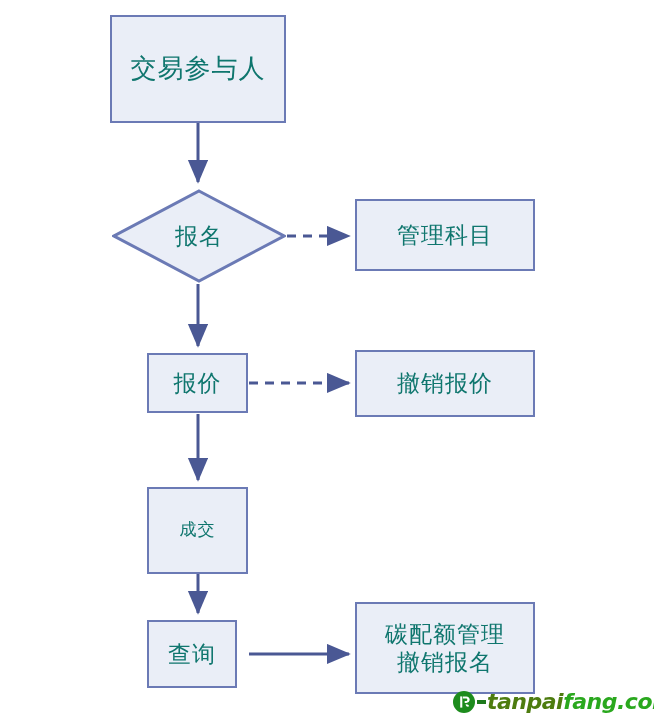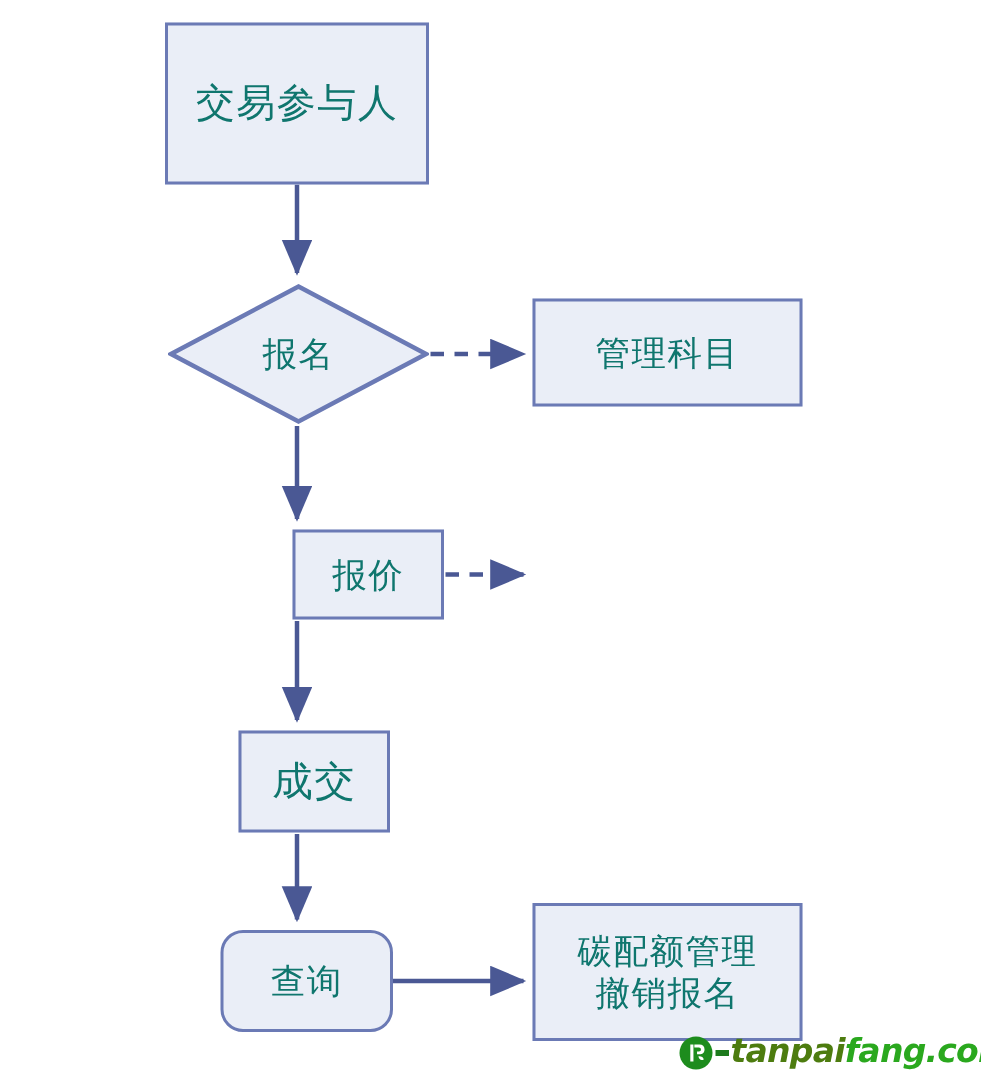--- a/index.html
+++ b/index.html
@@ -53,24 +53,24 @@
     height: 100%;
   }
   .diamond-label {
     position: relative;
     z-index: 2;
   }
   
   #node-participant { left: 110px; top: 15px;  width: 176px; height: 108px; font-size: 26px; }
   #node-signup      { left: 112px; top: 189px; width: 174px; height: 94px;  font-size: 23px; }
   #node-cancel-signup { left: 355px; top: 199px; width: 180px; height: 72px; font-size: 23px; }
-  #node-quote       { left: 147px; top: 353px; width: 101px; height: 60px;  font-size: 23px; margin-left: 48px; }
+  #node-quote       { left: 147px; top: 353px; width: 101px; height: 60px;  font-size: 23px; }
   #node-cancel-quote{ left: 355px; top: 350px; width: 180px; height: 67px;  font-size: 23px; }
-  #node-deal        { left: 147px; top: 487px; width: 101px; height: 68px;  font-size: 27px; margin-left: 12px; }
-  #node-query       { left: 147px; top: 620px; width: 115px; height: 68px;  font-size: 23px; border-radius: 15px; }
+  #node-deal        { left: 147px; top: 487px; width: 101px; height: 87px;  font-size: 17px; }
+  #node-query       { left: 147px; top: 620px; width: 90px; height: 68px;  font-size: 23px; }
   #node-carbon      { left: 355px; top: 602px; width: 180px; height: 92px;  font-size: 23px; }
 
   
   #watermark {
     position: absolute;
     left: 452px;
     top: 688px;
     height: 28px;
     display: flex;
     align-items: center;
@@ -132,20 +132,21 @@
     <svg class="diamond-shape" viewBox="0 0 174 94" preserveAspectRatio="none">
       <polygon points="87,2 172,47 87,92 2,47" fill="#eaeef7" stroke="#6b7ab5" stroke-width="3" vector-effect="non-scaling-stroke"></polygon>
     </svg>
     <span class="diamond-label">报名</span>
   </div>
 
   <div class="node" id="node-cancel-signup">管理科目</div>
 
   <div class="node" id="node-quote">报价</div>
 
+  <div class="node" id="node-cancel-quote">撤销报价</div>
 
   <div class="node" id="node-deal">成交</div>
 
   <div class="node" id="node-query">查询</div>
 
   <div class="node" id="node-carbon">碳配额管理
 撤销报名</div>
 
   <div id="watermark">
     <svg class="wm-logo" viewBox="0 0 24 24">

